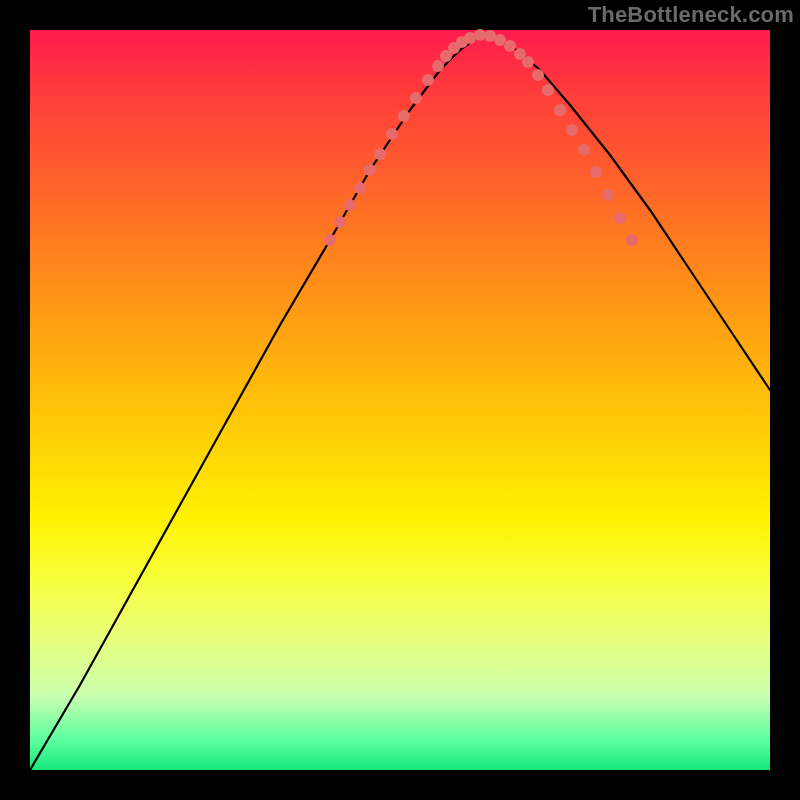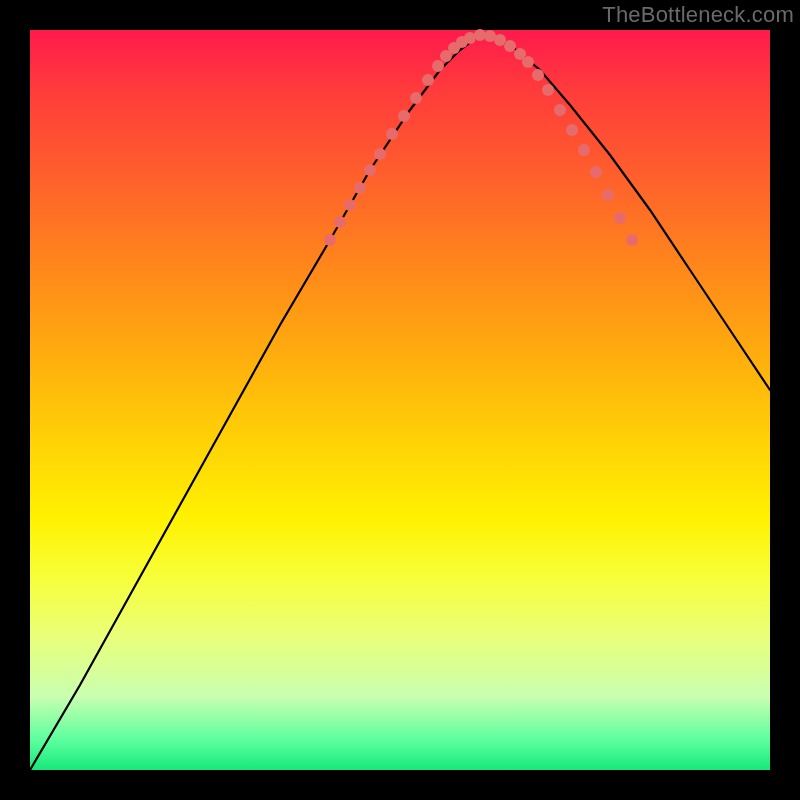--- a/index.html
+++ b/index.html
@@ -31,21 +31,21 @@
       #5bff9e 96%,
       #17e879 100%);
   }
   .watermark {
     position: absolute;
     top: 2px;
     right: 6px;
     font-family: Arial, Helvetica, sans-serif;
     font-size: 22px;
     color: #6a6a6a;
-    font-weight: 400;
+    font-weight: 700;
     letter-spacing: 0.2px;
     user-select: none;
   }
   svg.curve {
     position: absolute;
     left: 0; top: 0;
     width: 100%; height: 100%;
     overflow: visible;
   }
 </style>

